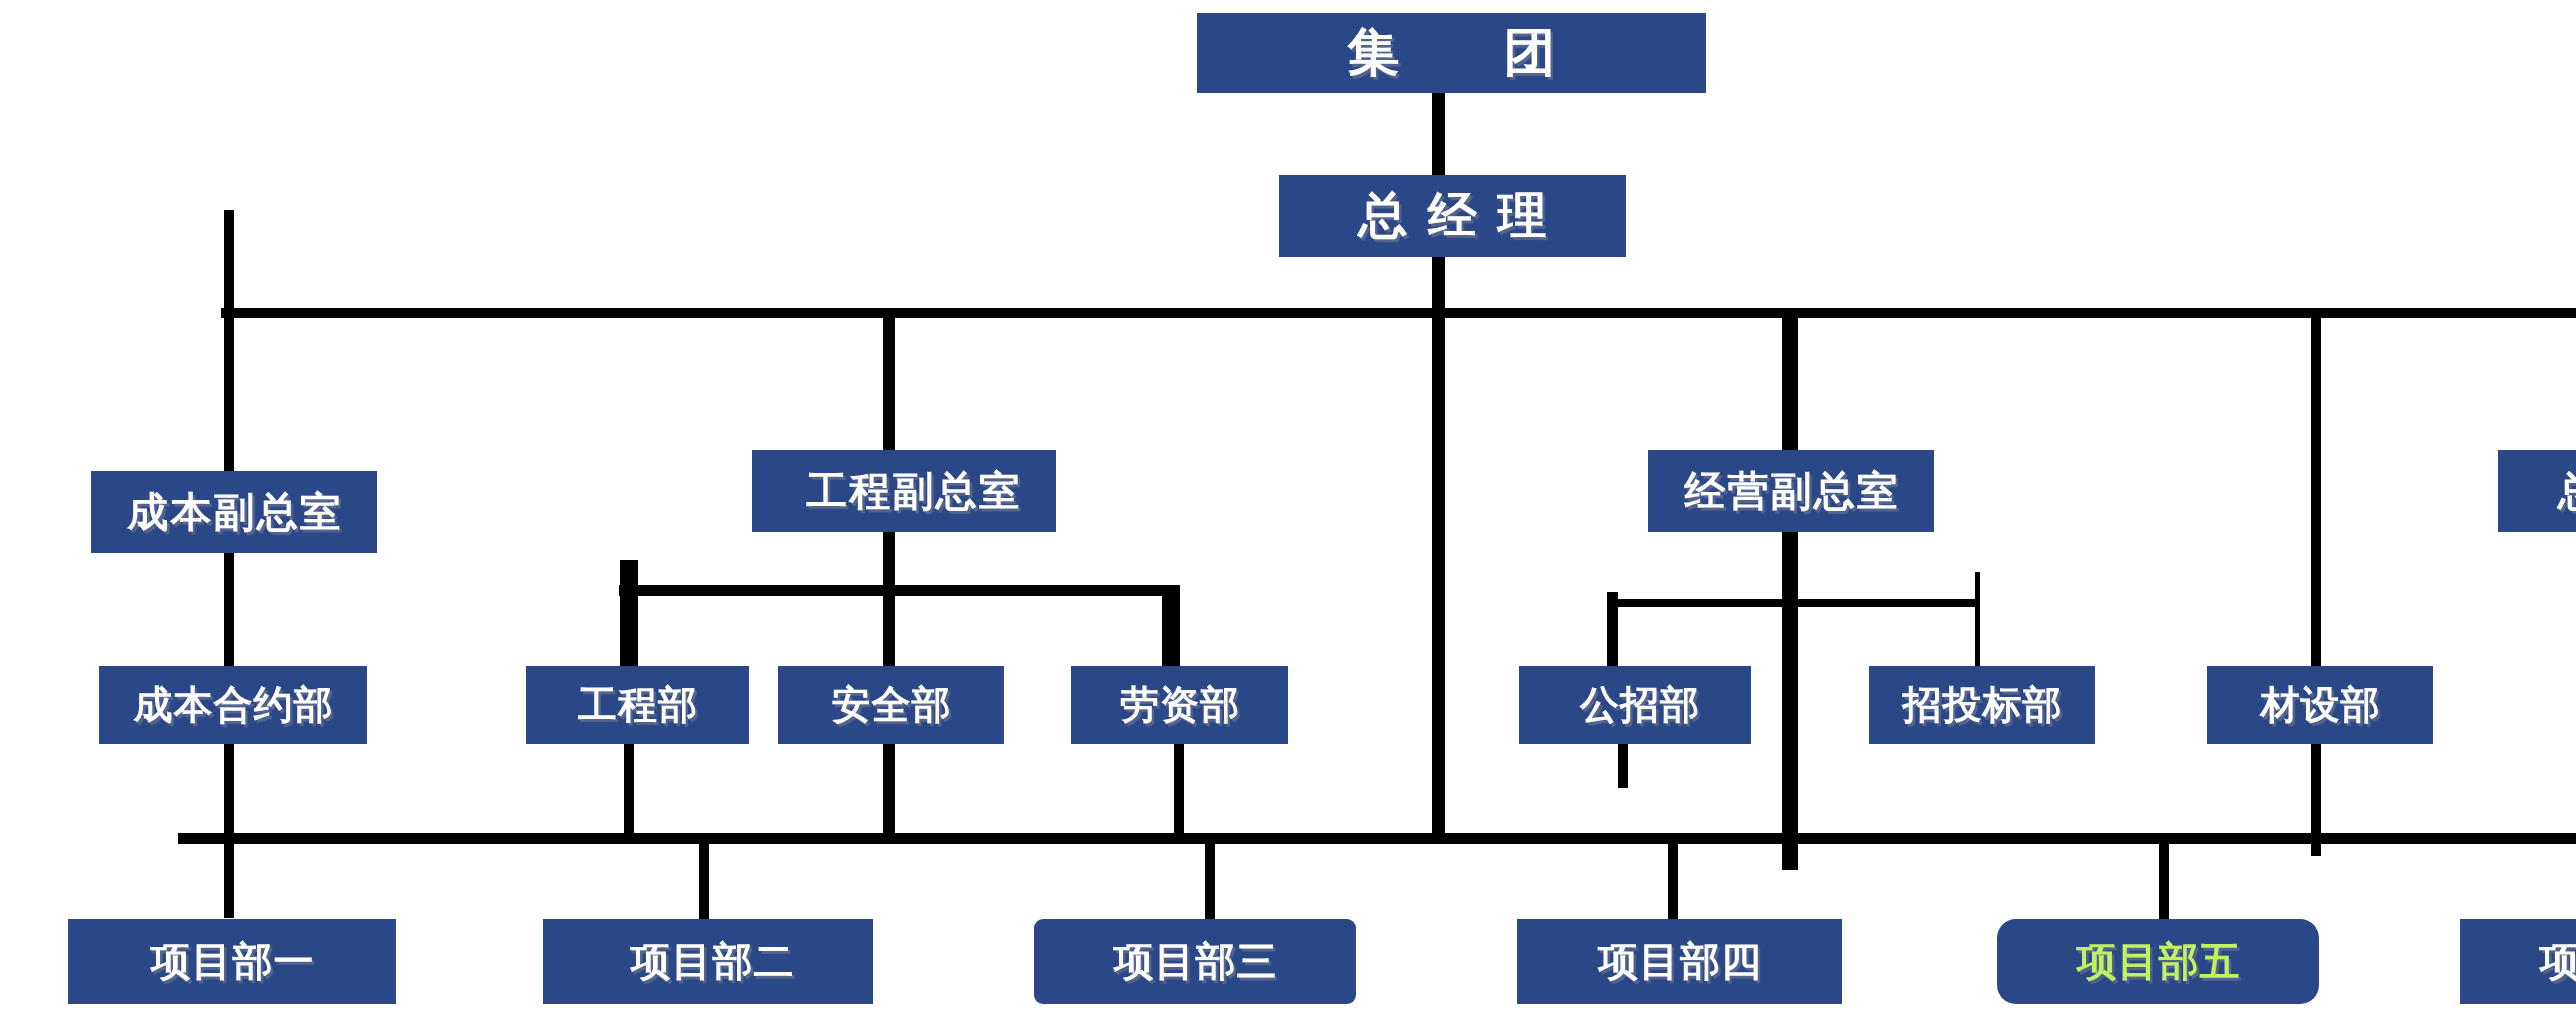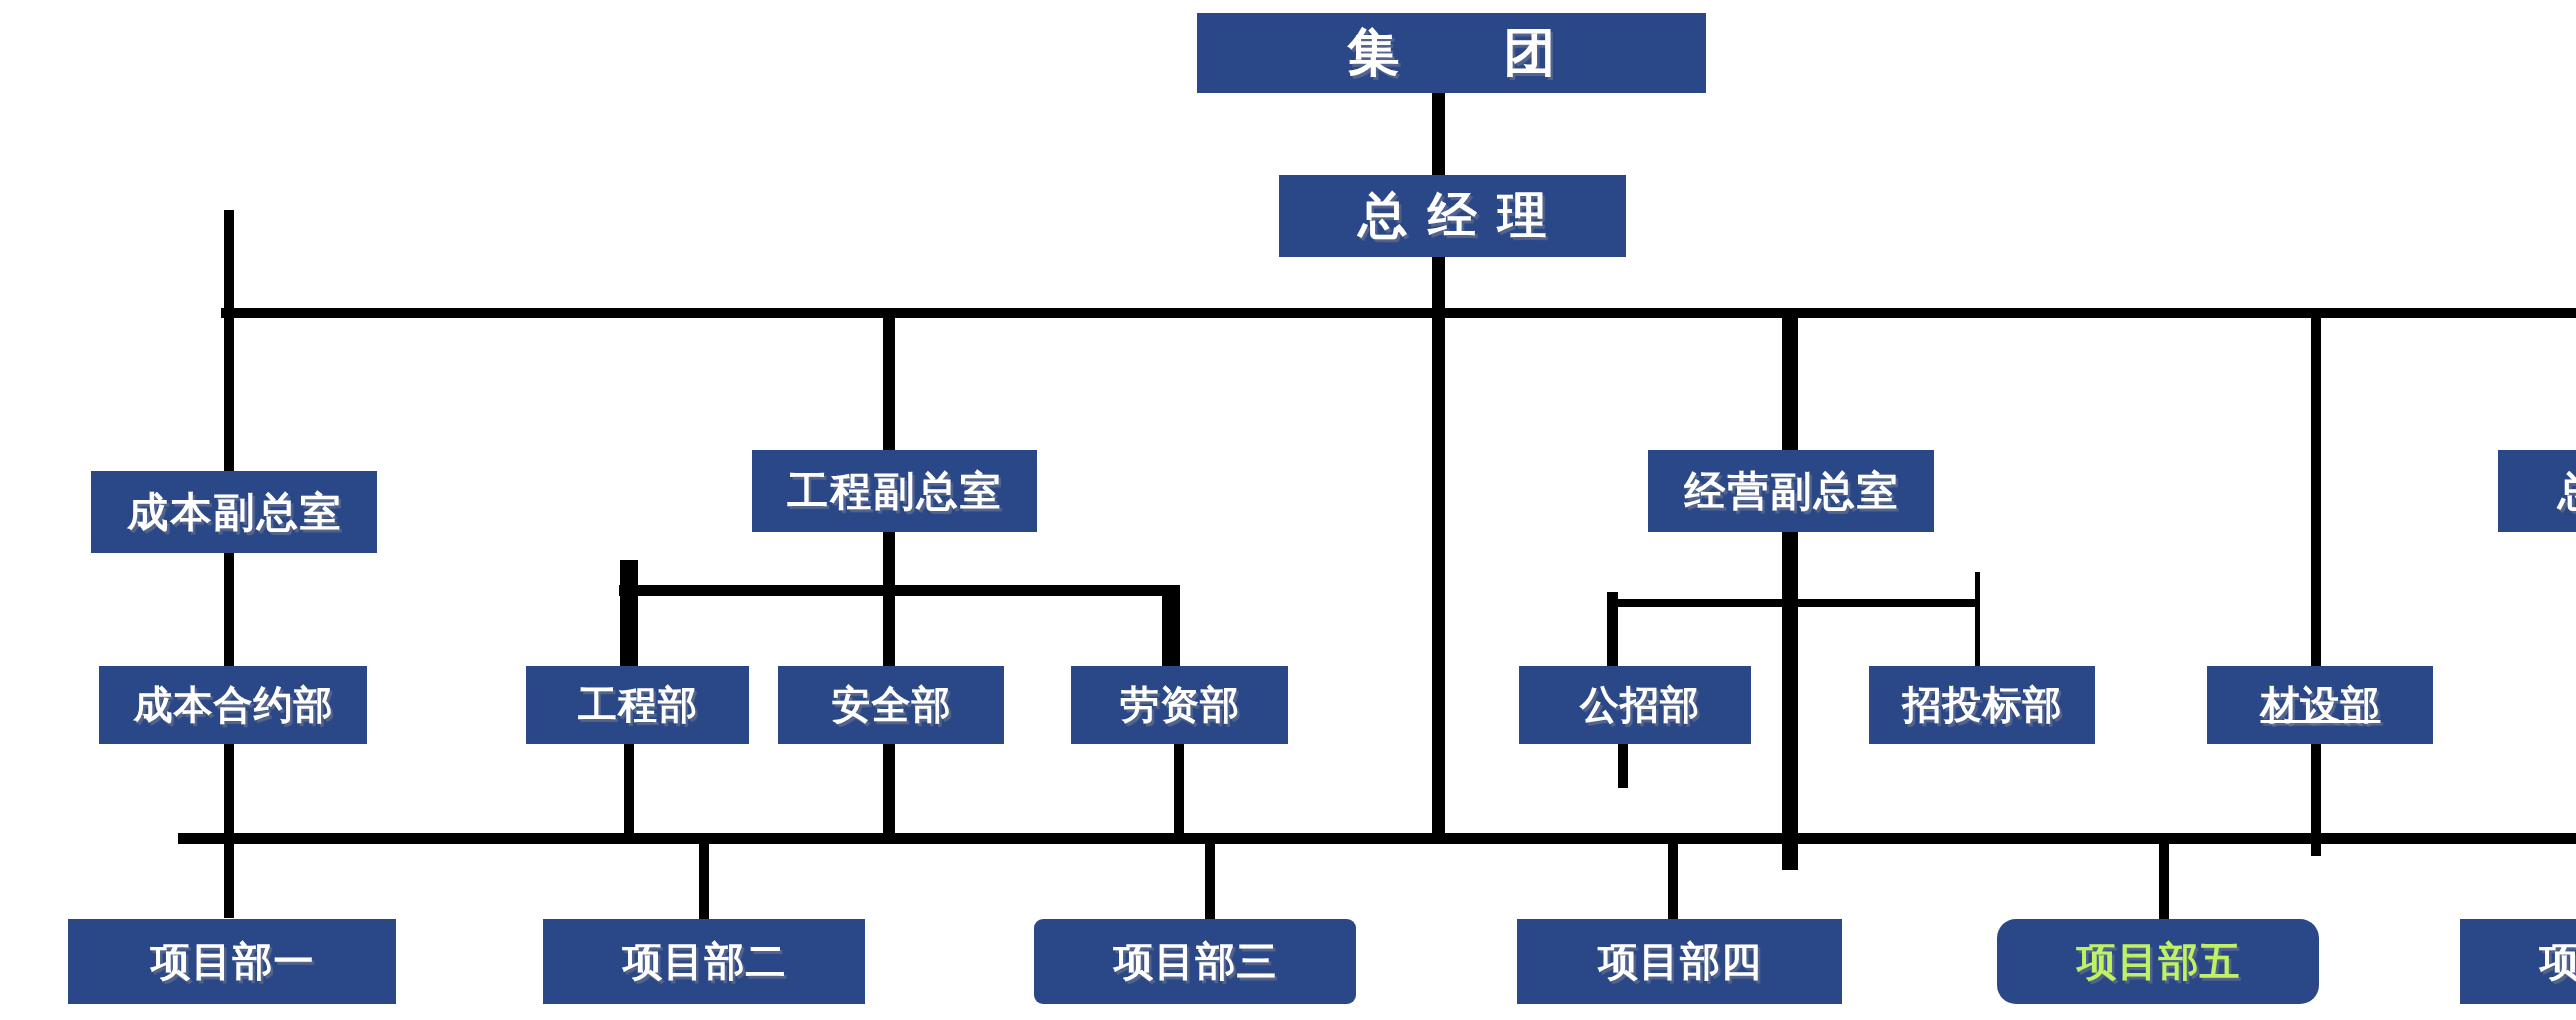--- a/index.html
+++ b/index.html
@@ -53,30 +53,30 @@
     <div class="connector" style="left: 1975px; top: 572px; width: 4.6px; height: 94px; background: rgb(0, 0, 0);"></div>
     <div class="connector" style="left: 2311px; top: 308px; width: 10.3px; height: 548px; background: rgb(0, 0, 0);"></div>
     <div class="connector" style="left: 178px; top: 833px; width: 2527px; height: 11.3px; background: rgb(0, 0, 0);"></div>
     <div class="connector" style="left: 699px; top: 840px; width: 10.3px; height: 79px; background: rgb(0, 0, 0);"></div>
     <div class="connector" style="left: 1205px; top: 840px; width: 10.3px; height: 79px; background: rgb(0, 0, 0);"></div>
     <div class="connector" style="left: 1668px; top: 840px; width: 10.3px; height: 79px; background: rgb(0, 0, 0);"></div>
     <div class="connector" style="left: 2159px; top: 840px; width: 10.3px; height: 79px; background: rgb(0, 0, 0);"></div>
     <div class="node" style="left: 1197px; top: 13px; width: 483px; height: 80px; font-size: 52px; letter-spacing: 26px; padding-left: 26px; background: rgb(42, 71, 135); color: rgb(255, 255, 255);">集　团</div>
     <div class="node" style="left: 1279px; top: 175px; width: 326px; height: 82px; font-size: 49px; letter-spacing: 20.6px; padding-left: 20.6px; background: rgb(42, 71, 135); color: rgb(255, 255, 255);">总经理</div>
     <div class="node" style="left: 91px; top: 450px; width: 284px; height: 82px; font-size: 41px; letter-spacing: 2.1px; padding-left: 2.1px; background: rgb(42, 71, 135); color: rgb(255, 255, 255); margin-top: 21px;">成本副总室</div>
-    <div class="node" style="left: 752px; top: 450px; width: 284px; height: 82px; font-size: 41px; letter-spacing: 2.1px; padding-left: 1px; background: rgb(42, 71, 135); color: rgb(255, 255, 255);">工程副总室</div>
+    <div class="node" style="left: 752px; top: 450px; width: 284px; height: 82px; font-size: 41px; letter-spacing: 2.1px; padding-left: 20px; background: rgb(42, 71, 135); color: rgb(255, 255, 255);">工程副总室</div>
     <div class="node" style="left: 1648px; top: 450px; width: 284px; height: 82px; font-size: 41px; letter-spacing: 2.1px; padding-left: 2.1px; background: rgb(42, 71, 135); color: rgb(255, 255, 255);">经营副总室</div>
     <div class="node" style="left: 2498px; top: 450px; width: 284px; height: 82px; font-size: 41px; letter-spacing: 6.2px; padding-left: 6.2px; background: rgb(42, 71, 135); color: rgb(255, 255, 255);">总 工 室</div>
     <div class="node" style="left: 99px; top: 666px; width: 267px; height: 78px; font-size: 39px; letter-spacing: 1px; padding-left: 1px; background: rgb(42, 71, 135); color: rgb(255, 255, 255);">成本合约部</div>
     <div class="node" style="left: 526px; top: 666px; width: 222px; height: 78px; font-size: 39px; letter-spacing: 1px; padding-left: 1px; background: rgb(42, 71, 135); color: rgb(255, 255, 255);">工程部</div>
     <div class="node" style="left: 778px; top: 666px; width: 225px; height: 78px; font-size: 39px; letter-spacing: 1px; padding-left: 1px; background: rgb(42, 71, 135); color: rgb(255, 255, 255);">安全部</div>
     <div class="node" style="left: 1071px; top: 666px; width: 216px; height: 78px; font-size: 39px; letter-spacing: 1px; padding-left: 1px; background: rgb(42, 71, 135); color: rgb(255, 255, 255);">劳资部</div>
     <div class="node" style="left: 1519px; top: 666px; width: 222px; height: 78px; font-size: 39px; letter-spacing: 1px; padding-left: 10px; background: rgb(42, 71, 135); color: rgb(255, 255, 255);">公招部</div>
     <div class="node" style="left: 1869px; top: 666px; width: 225px; height: 78px; font-size: 39px; letter-spacing: 1px; padding-left: 1px; background: rgb(42, 71, 135); color: rgb(255, 255, 255);">招投标部</div>
-    <div class="node" style="left: 2207px; top: 666px; width: 225px; height: 78px; font-size: 39px; letter-spacing: 1px; padding-left: 1px; background: rgb(42, 71, 135); color: rgb(255, 255, 255); text-decoration: underline;">材设部</div>
+    <div class="node" style="left: 2207px; top: 666px; width: 225px; height: 78px; font-size: 39px; letter-spacing: 1px; padding-left: 1px; background: rgb(42, 71, 135); color: rgb(255, 255, 255);">材设部</div>
     <div class="node" style="left: 68px; top: 919px; width: 327px; height: 85px; font-size: 40px; letter-spacing: 1px; padding-left: 1px; background: rgb(42, 71, 135); color: rgb(255, 255, 255);">项目部一</div>
-    <div class="node" style="left: 543px; top: 919px; width: 321px; height: 85px; font-size: 40px; letter-spacing: 1px; padding-left: 1px; background: rgb(42, 71, 135); color: rgb(255, 255, 255);">项目部二</div>
+    <div class="node" style="left: 543px; top: 919px; width: 321px; height: 85px; font-size: 40px; letter-spacing: 1px; padding-left: 9px; background: rgb(42, 71, 135); color: rgb(255, 255, 255);">项目部二</div>
     <div class="node" style="left: 1034px; top: 919px; width: 321px; height: 85px; font-size: 40px; letter-spacing: 1px; padding-left: 1px; background: rgb(42, 71, 135); color: rgb(255, 255, 255); border-radius: 9px;">项目部三</div>
     <div class="node" style="left: 1517px; top: 919px; width: 324px; height: 85px; font-size: 40px; letter-spacing: 1px; padding-left: 1px; background: rgb(42, 71, 135); color: rgb(255, 255, 255);">项目部四</div>
     <div class="node" style="left: 1997px; top: 919px; width: 321px; height: 85px; font-size: 40px; letter-spacing: 1px; padding-left: 1px; background: rgb(42, 71, 135); color: #bef264; border-radius: 19px;">项目部五</div>
     <div class="node" style="left: 2460px; top: 919px; width: 310px; height: 85px; font-size: 40px; letter-spacing: 1px; padding-left: 1px; background: rgb(42, 71, 135); color: rgb(255, 255, 255);">项目部N</div>
   </div>
 
 
 </body></html>

